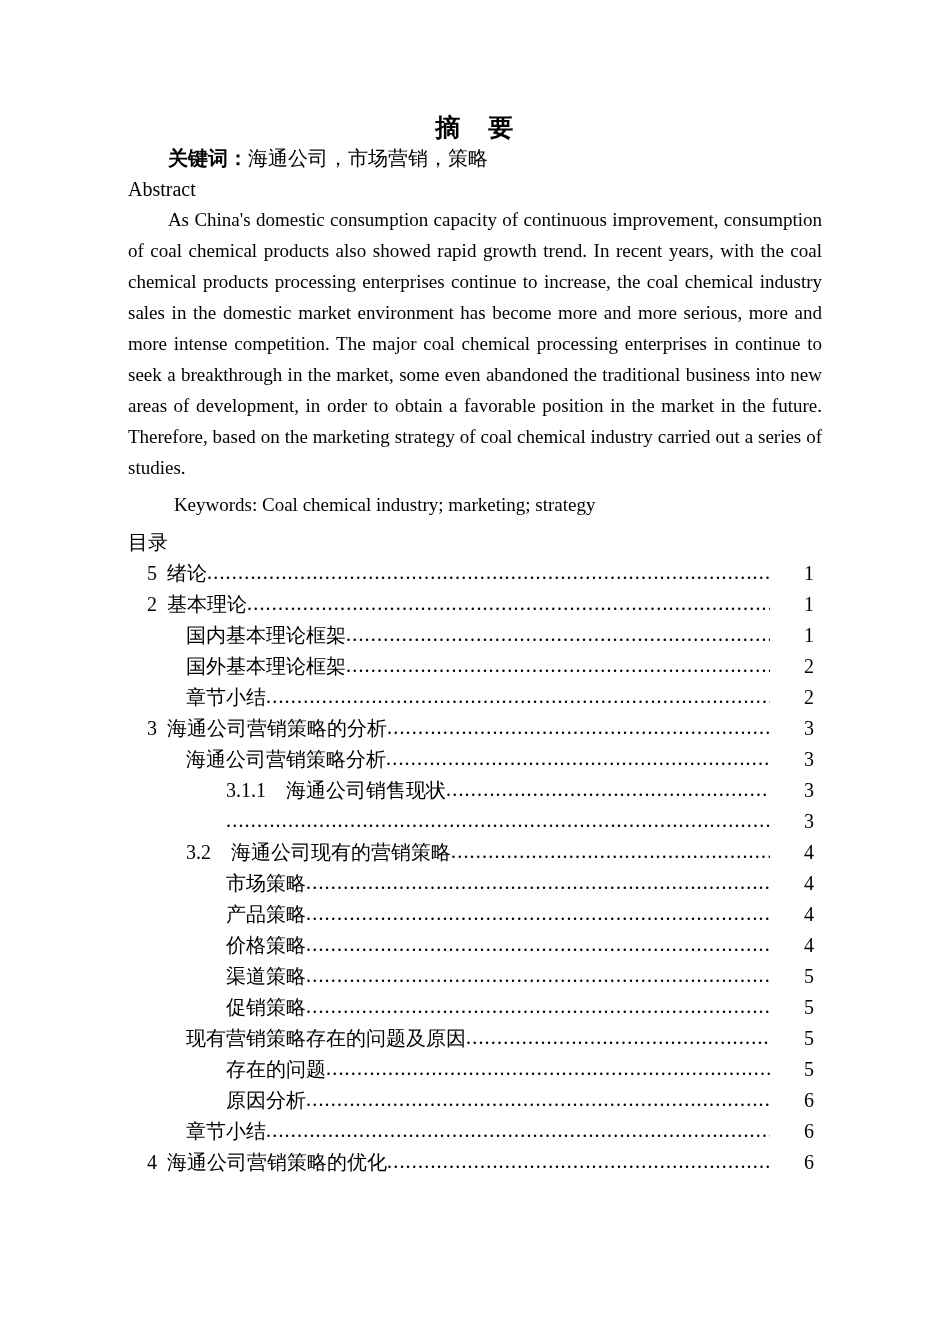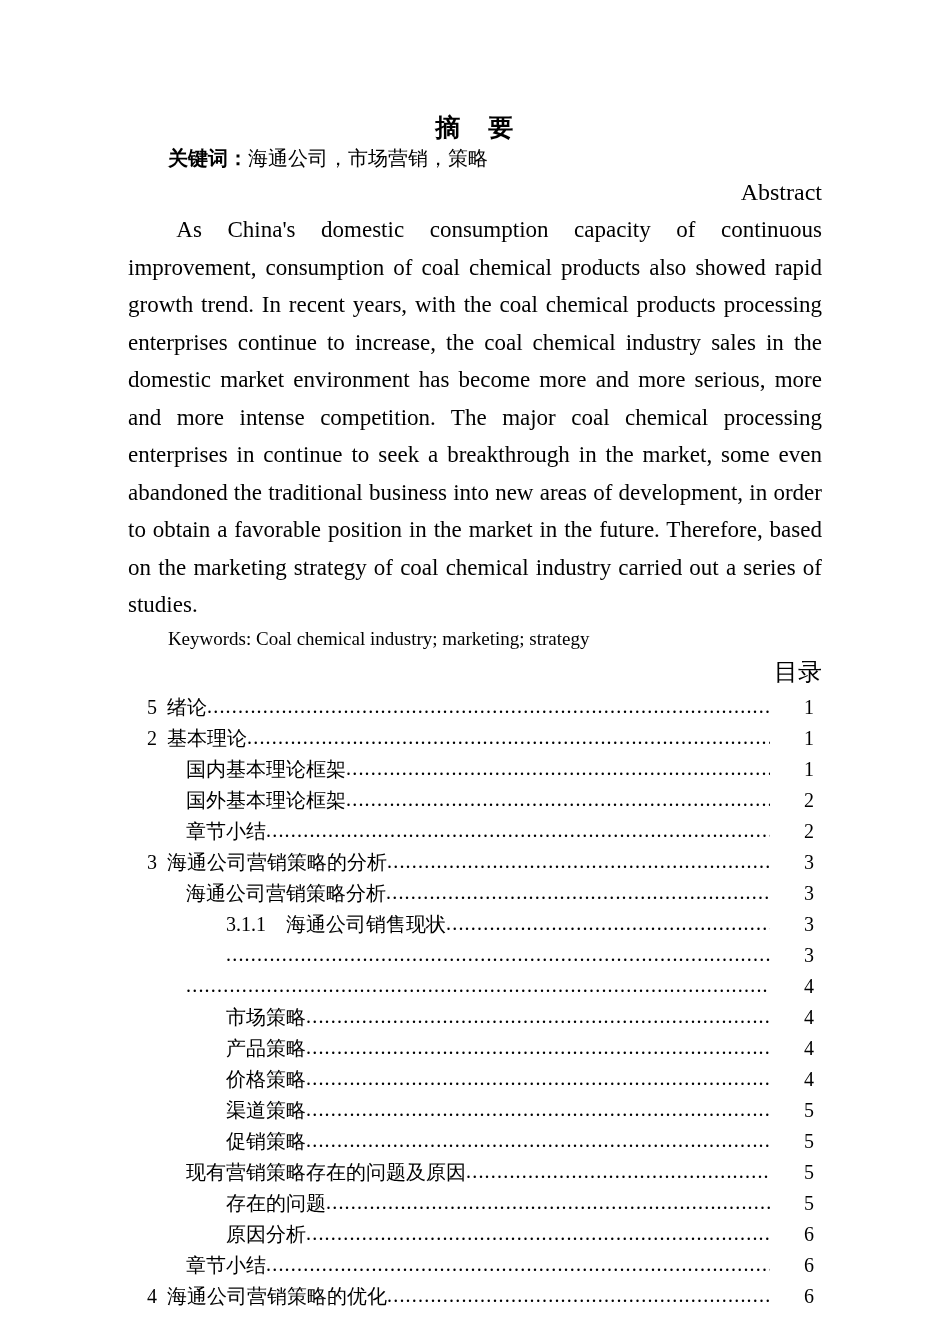--- a/index.html
+++ b/index.html
@@ -30,22 +30,22 @@
   .doc-title {
     text-align: center;
     font-weight: bold;
     font-size: 25px;
     letter-spacing: 0.06em;
     margin: 0;
     padding-top: 113px;
     line-height: 1.2;
   }
   .sub-title {
-    text-align: right;
-    font-size: 24px;
+    text-align: left;
+    font-size: 20px;
     margin: 0;
     line-height: 1.55;
   }
 
   
   .cn-para {
     font-size: 20px;
     line-height: 1.55;
     text-align: justify;
     text-justify: inter-ideograph;
@@ -58,30 +58,30 @@
     font-size: 20px;
     line-height: 1.55;
     margin: 0;
     text-indent: 2em;
   }
   .cn-keywords .kw-label {
     font-weight: bold;
     margin-top: 30px;
   }
   .en-para {
-    font-size: 23px;
+    font-size: 19px;
     line-height: 1.63;
     text-align: justify;
     margin: 0;
     text-indent: 2.1em;
   }
   .en-keywords {
     font-size: 19px;
     line-height: 1.63;
-    margin: 0;
+    margin: 6px;
     text-indent: 2.1em;
   }
 
   
   .toc {
     margin: 0;
     padding: 0;
     list-style: none;
     font-size: 20px;
   }
@@ -174,20 +174,21 @@
       <li class="toc-row lvl-2">
         <span class="toc-label nowrapsp">3.1.1　海通公司销售现状</span>
         <span class="toc-dots">................................................................................................................................................................</span>
         <span class="toc-page">3</span>
       </li>
       <li class="toc-row lvl-2">
         <span class="toc-dots">................................................................................................................................................................</span>
         <span class="toc-page">3</span>
       </li>
       <li class="toc-row lvl-1">
+        <span class="toc-label nowrapsp">3.2　海通公司现有的营销策略</span>
         <span class="toc-dots">................................................................................................................................................................</span>
         <span class="toc-page">4</span>
       </li>
       <li class="toc-row lvl-2">
         <span class="toc-label nowrapsp">市场策略</span>
         <span class="toc-dots">................................................................................................................................................................</span>
         <span class="toc-page">4</span>
       </li>
       <li class="toc-row lvl-2">
         <span class="toc-label nowrapsp">产品策略</span>

